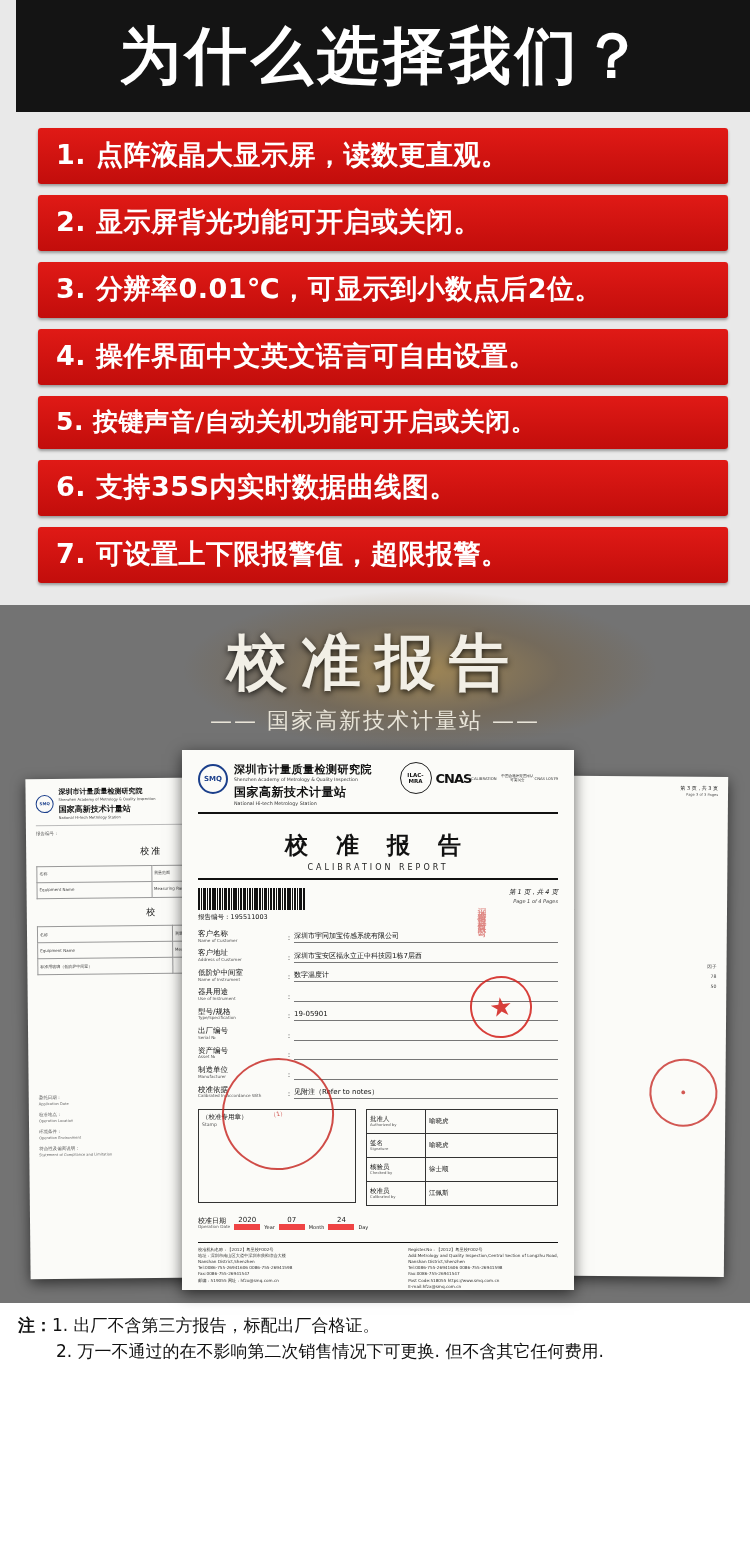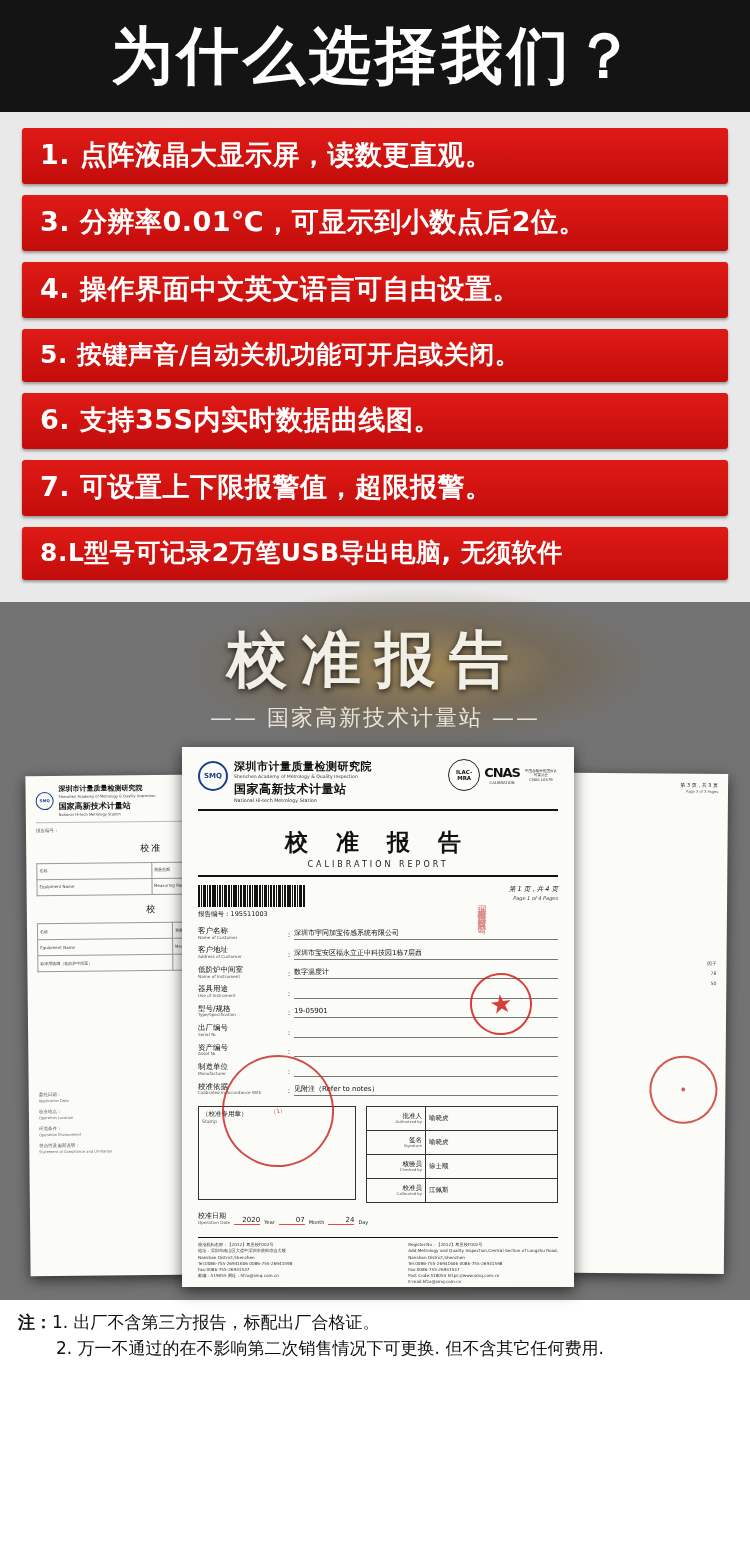--- a/index.html
+++ b/index.html
@@ -11,21 +11,21 @@
   .page{
     width:750px;
     min-height:1546px;
     position:relative;
     overflow:hidden;
   }
 
   
   .why-section{
     background:#e9e9e9;
-    padding:0 0 18px 0;
+    padding:0 0 18px 16px;
   }
   .why-header{
     background:#141414;
     height:112px;
     display:flex;
     align-items:center;
     justify-content:center;
   }
   .why-title{
     color:#ffffff;
@@ -142,21 +142,21 @@
   }
   .mh-cn{font-size:11px;font-weight:bold;color:#111;letter-spacing:.5px;}
   .mh-en{font-size:4.6px;color:#333;}
   .mh-cn2{font-size:12px;font-weight:bold;color:#111;margin-top:2px;letter-spacing:.5px;}
   .mh-en2{font-size:4.8px;color:#333;}
   .mh-right{display:flex;gap:4px;align-items:center;}
   .logo-circle{
     width:30px;height:30px;border-radius:50%;border:1.5px solid #222;display:flex;align-items:center;justify-content:center;
     font-size:5.5px;font-weight:bold;text-align:center;line-height:1.1;color:#111;
   }
-  .cnas-box{display:flex;flex-direction:column;align-items:center;}
+  .cnas-box{display:flex;flex-direction:row;align-items:center;}
   .cnas-main{font-size:13px;font-weight:bold;letter-spacing:-1px;color:#111;}
   .cnas-sub{font-size:3.8px;color:#333;}
   .doc-title{text-align:center;margin:16px 0 4px;}
   .doc-title .cn{font-size:23px;font-weight:bold;letter-spacing:10px;color:#111;}
   .doc-title .en{font-size:8px;letter-spacing:3px;color:#222;margin-top:2px;}
   .doc-rule{height:2px;background:#111;margin:6px 0 8px;}
   .barcode{height:22px;display:flex;gap:1px;align-items:stretch;margin-bottom:3px;width:150px;}
   .barcode i{display:block;background:#111;}
   .rep-no{font-size:6.5px;color:#111;}
   .page-no{font-size:6.5px;text-align:right;color:#111;line-height:1.5;font-style:italic;}
@@ -171,25 +171,25 @@
   .red-star-stamp{
     position:absolute;right:26px;top:46px;width:58px;height:58px;border-radius:50%;
     border:2.5px solid #d21f1a;color:#d21f1a;display:flex;align-items:center;justify-content:center;
     font-size:26px;opacity:.85;transform:rotate(-8deg);
   }
   .sig-area{display:flex;gap:10px;margin-top:10px;}
   .stamp-box{flex:0 0 150px;border:1px solid #333;height:86px;position:relative;font-size:6.5px;padding:3px;}
   .stamp-box .sb-t{font-size:6.5px;}
   .sig-table{flex:1;border-collapse:collapse;}
   .sig-table td{border:1px solid #333;font-size:6.5px;height:21px;padding:1px 3px;color:#111;}
-  .sig-table td.lab{width:52px;line-height:1.1;text-align:right;}
+  .sig-table td.lab{width:52px;line-height:1.1;}
   .sig-table td.lab .en{font-size:3.8px;color:#555;}
   .hand{font-family:"DejaVu Serif","Liberation Serif",serif;font-size:9px;color:#1b2a6b;}
   .date-row{display:flex;align-items:flex-end;gap:4px;font-size:7px;margin-top:10px;}
-  .date-val{border-bottom:1px solid #ef4444;min-width:26px;text-align:right;}
+  .date-val{border-bottom:6px solid #ef4444;min-width:26px;text-align:center;}
   .footer-note{margin-top:12px;border-top:1px solid #111;padding-top:4px;display:flex;justify-content:space-between;font-size:4.2px;color:#333;line-height:1.45;}
   .footer-note div{max-width:48%;}
   .round-stamp-big{
     position:absolute;left:40px;bottom:120px;width:96px;height:96px;border-radius:50%;
     border:2.5px solid #c5211c;color:#c5211c;opacity:.8;transform:rotate(-10deg);
     display:flex;align-items:center;justify-content:center;text-align:center;font-size:6px;padding:6px;
   }
 
   
   .notes{
@@ -208,26 +208,26 @@
 <body>
 
 <div class="page">
 
   <section class="why-section">
     <div class="why-header">
       <div class="why-title">为什么选择我们？</div>
     </div>
     <div class="feature-list">
       <div class="feature-item">1. 点阵液晶大显示屏，读数更直观。</div>
+      <div class="feature-item">2. 显示屏背光功能可开启或关闭。</div>
       <div class="feature-item">3. 分辨率0.01℃，可显示到小数点后2位。</div>
       <div class="feature-item">4. 操作界面中文英文语言可自由设置。</div>
       <div class="feature-item small">5. 按键声音/自动关机功能可开启或关闭。</div>
       <div class="feature-item">6. 支持35S内实时数据曲线图。</div>
       <div class="feature-item">7. 可设置上下限报警值，超限报警。</div>
-      <div class="feature-item small">8.L型号可记录2万笔USB导出电脑, 无须软件</div>
     </div>
   </section>
 
   <section class="report-section">
     <div class="report-glow"></div>
     <div class="report-head">
       <div class="report-title">校准报告</div>
       <div class="report-sub">—— 国家高新技术计量站 ——</div>
     </div>
 

